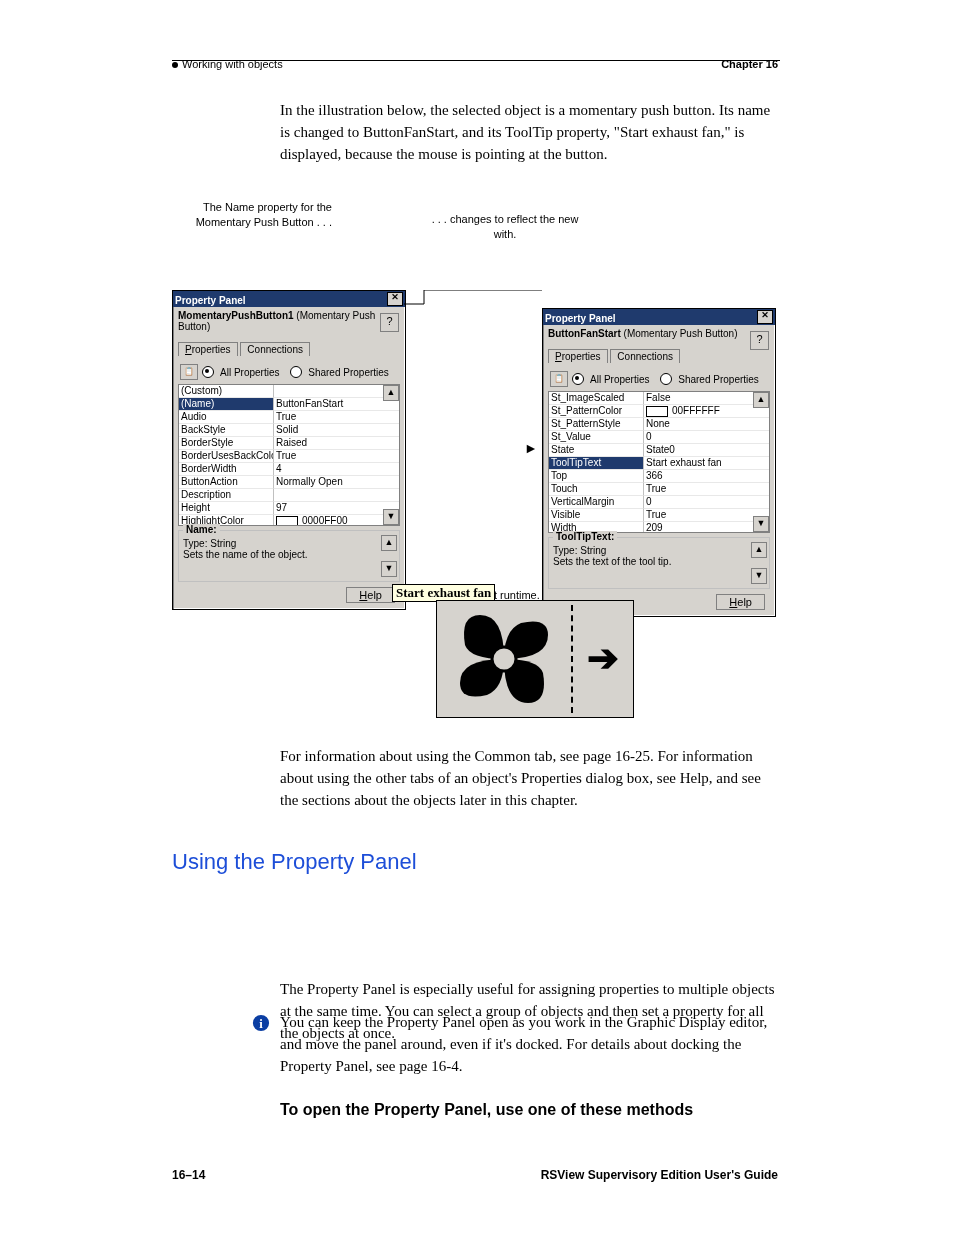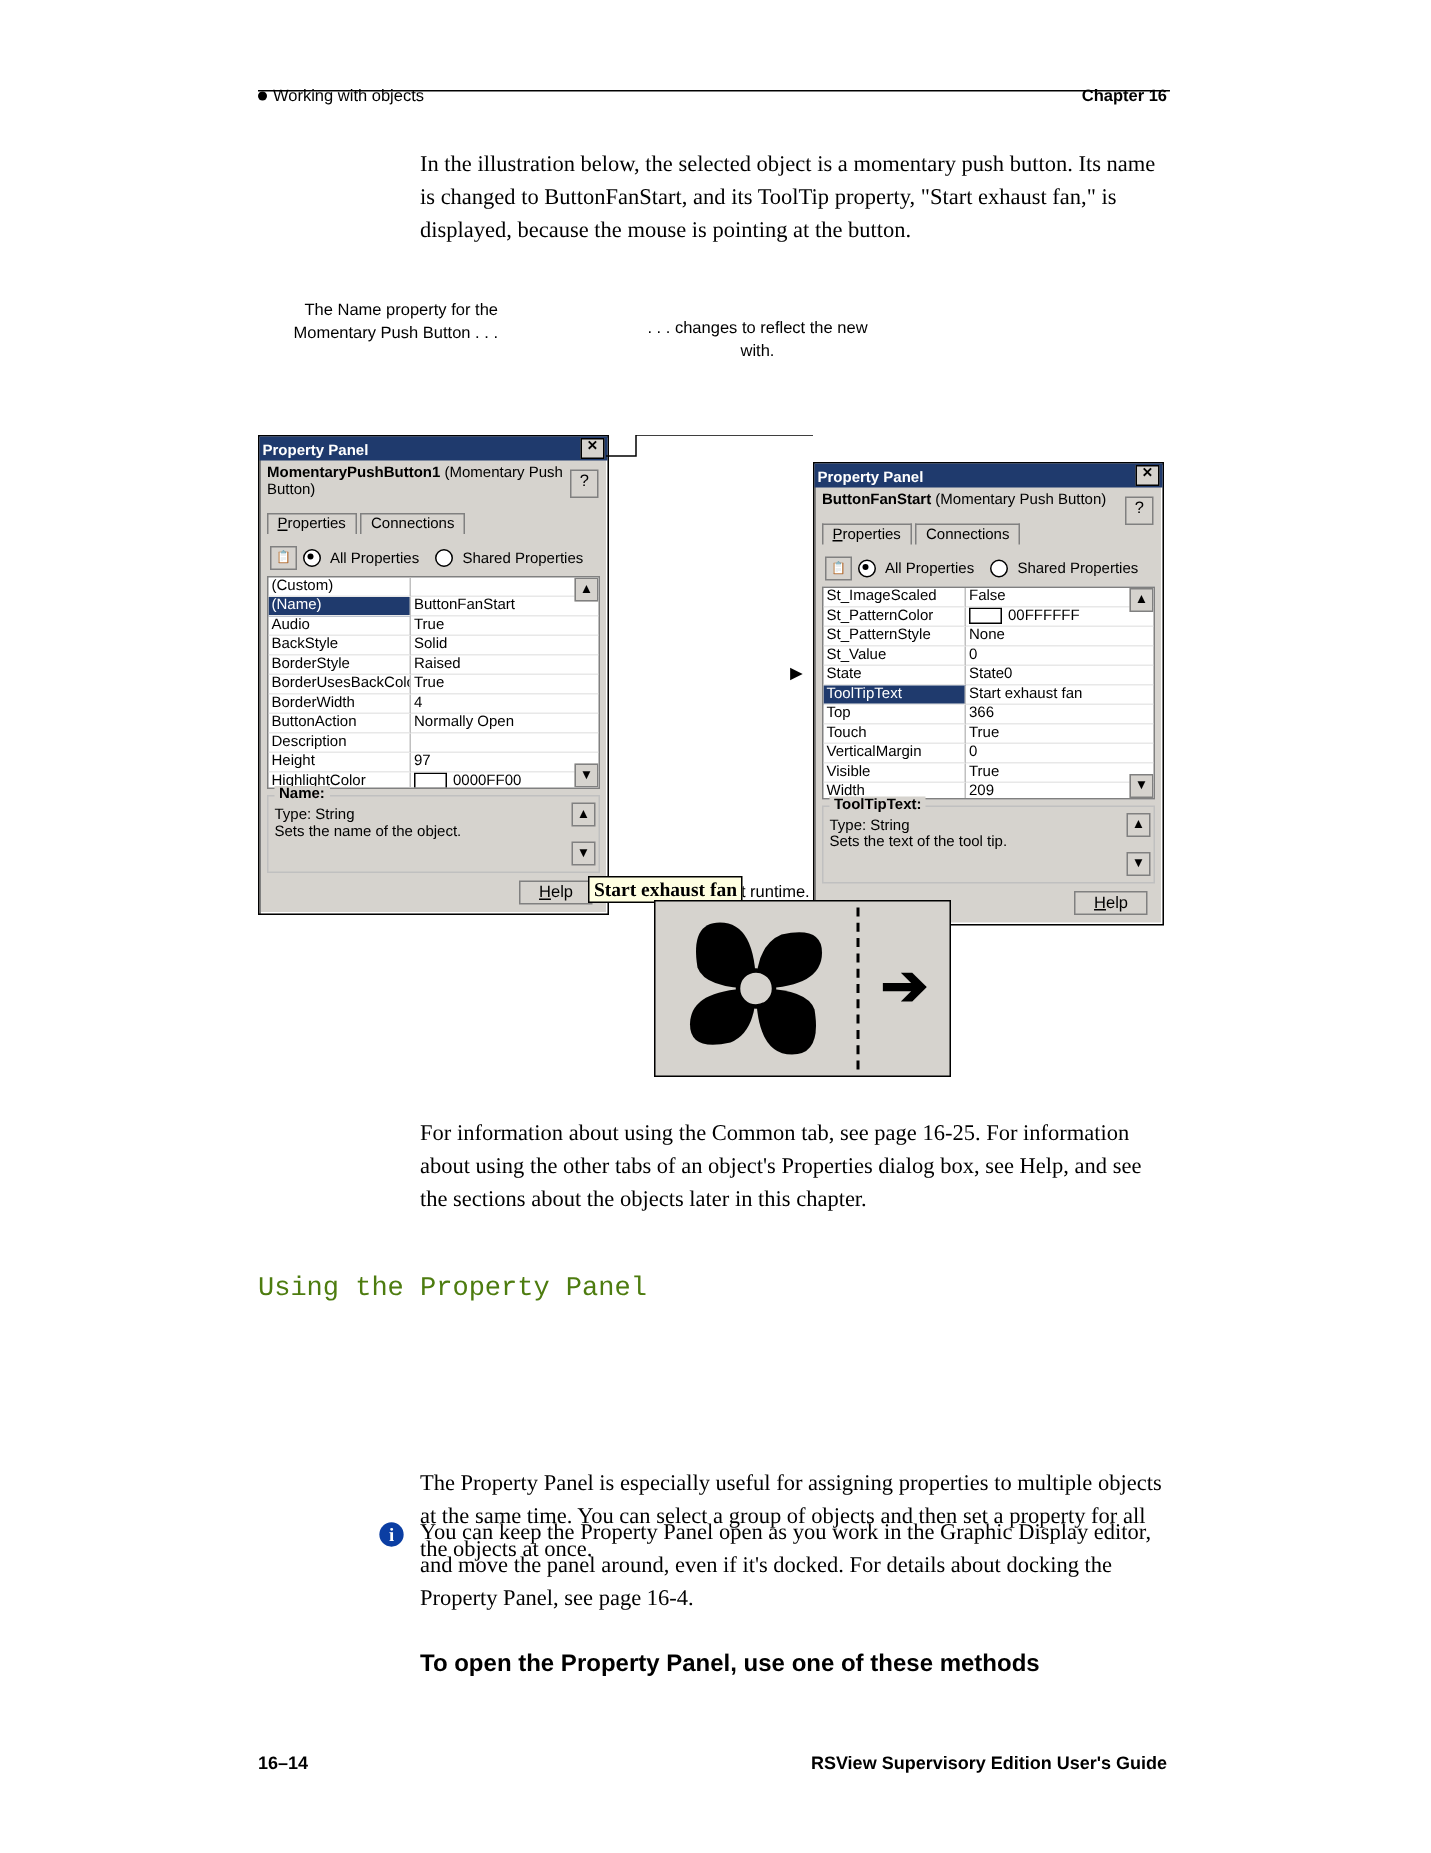--- a/index.html
+++ b/index.html
@@ -16,21 +16,21 @@
     height: 1235px;
   }
   
   .bodytext {
     position: absolute;
     font-family: Georgia, 'Times New Roman', serif;
     font-size: 15px;
     line-height: 1.45;
     color: #000;
   }
-  .bodytext.title { font-family: Liberation Mono, monospace; font-size: 18px; color: #4d7c0f; }
+  .bodytext.title { font-family: Liberation Sans, sans-serif; font-size: 22px; color: #1d4ed8; }
 
   
   .tip-icon {
     width: 18px; height: 18px;
     display: inline-block;
   }
 
   
   .panel {
     position: absolute;

